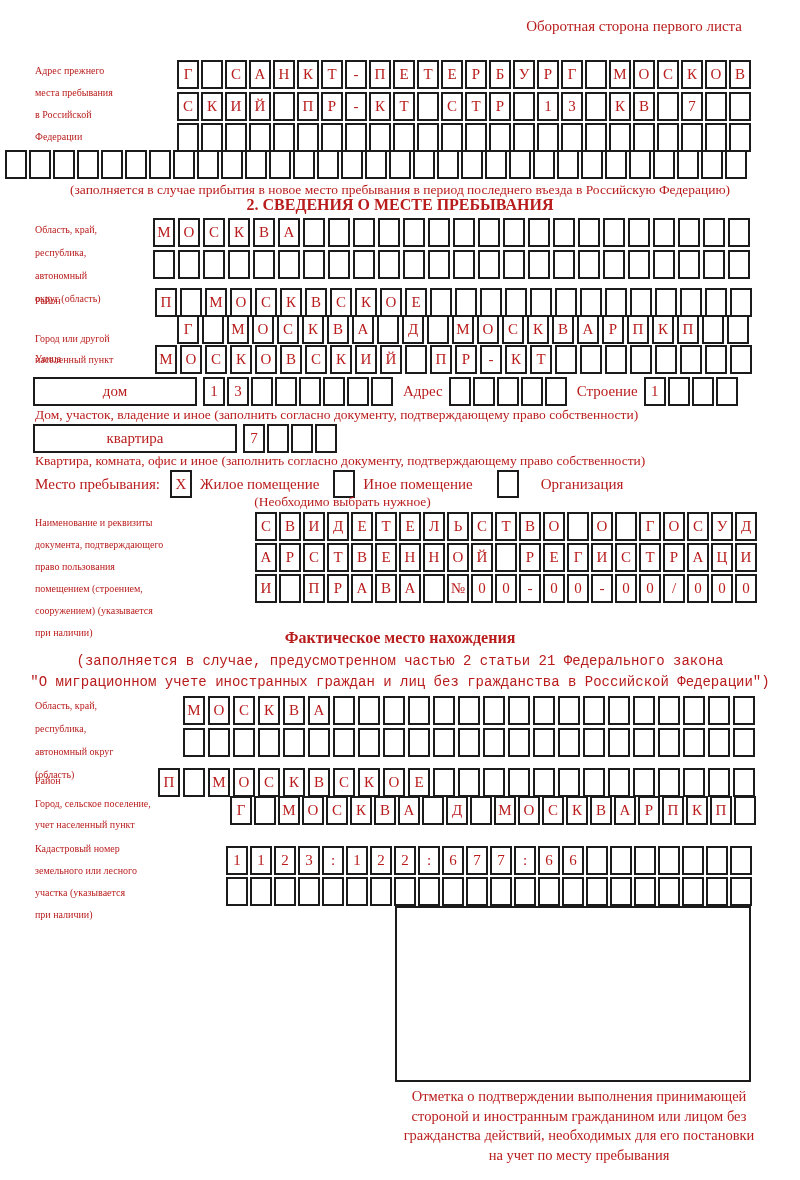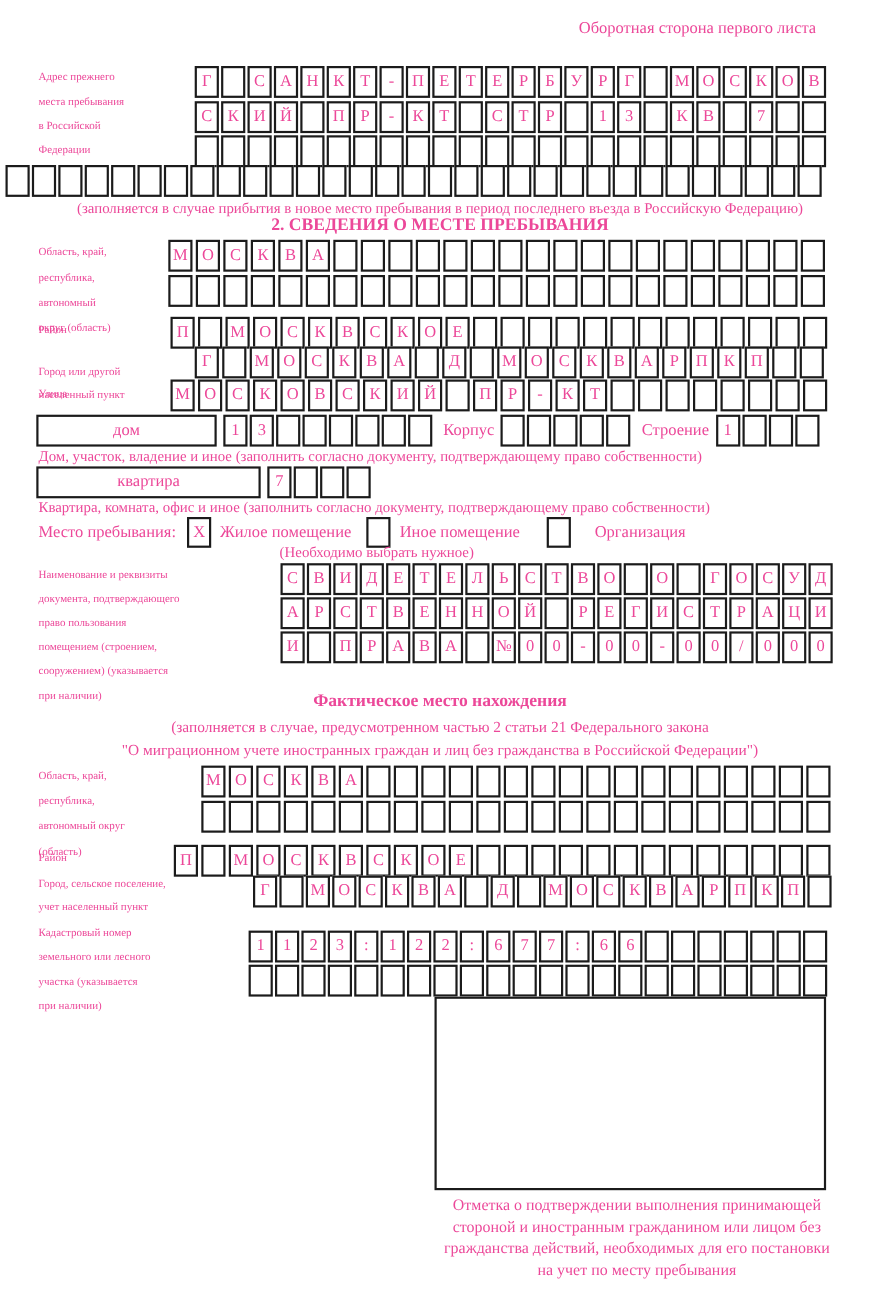--- a/index.html
+++ b/index.html
@@ -1,18 +1,18 @@
 <!DOCTYPE html>
 <html><head>
 <meta charset="utf-8">
 <style>
   html,body{margin:0;padding:0;background:#e8e8e8;}
   .page{
     position:relative;width:800px;height:1180px;background:#fff;
-    font-family:"Liberation Serif","DejaVu Serif",serif;color:#ec4899;
+    font-family:"Liberation Serif","DejaVu Serif",serif;color:#b91c1c;
     margin:0 auto;overflow:hidden;
   }
   .abs{position:absolute;}
   .note{font-size:15px;}
   .lbl{font-size:10px;line-height:22px;white-space:pre-line;}
   .cap{font-size:13.5px;line-height:17px;white-space:pre-line;}
   .title{font-size:16px;font-weight:bold;}
   .centered{left:0;width:800px;text-align:center;}
   .cellrow{display:flex;}
   .cell{
@@ -306,21 +306,21 @@
     <div class="cellrow g2" style="margin-left:6px;">
         <span class="cell">1</span>
         <span class="cell">3</span>
         <span class="cell"></span>
         <span class="cell"></span>
         <span class="cell"></span>
         <span class="cell"></span>
         <span class="cell"></span>
         <span class="cell"></span>
       </div>
-    <div class="inl-lbl" style="margin-left:8px;">Корпус</div>
+    <div class="inl-lbl" style="margin-left:8px;">Адрес</div>
     <div class="cellrow g2" style="margin-left:6px;">
         <span class="cell"></span>
         <span class="cell"></span>
         <span class="cell"></span>
         <span class="cell"></span>
         <span class="cell"></span>
       </div>
     <div class="inl-lbl" style="margin-left:8px;">Строение</div>
     <div class="cellrow g2" style="margin-left:6px;">
         <span class="cell">1</span>
@@ -423,21 +423,21 @@
       <span class="cell">-</span>
       <span class="cell">0</span>
       <span class="cell">0</span>
       <span class="cell">/</span>
       <span class="cell">0</span>
       <span class="cell">0</span>
       <span class="cell">0</span>
     </div>
 
   <div class="abs title centered" style="top:629px;">Фактическое место нахождения</div>
-  <div class="abs cap centered" style="top:651px;line-height:21px;font-size:14px;">(заполняется в случае, предусмотренном частью 2 статьи 21 Федерального закона
+  <div class="abs cap centered" style="top:651px;line-height:21px;font-size:14px;font-family:Liberation Mono, monospace;">(заполняется в случае, предусмотренном частью 2 статьи 21 Федерального закона
 "О миграционном учете иностранных граждан и лиц без гражданства в Российской Федерации")</div>
 
   <div class="abs lbl" style="left:35px;top:694px;line-height:23px;">Область, край,
 республика,
 автономный округ
 (область)</div>
   <div class="abs cellrow g3" style="left:183px;top:696px;">
       <span class="cell">М</span>
       <span class="cell">О</span>
       <span class="cell">С</span>

